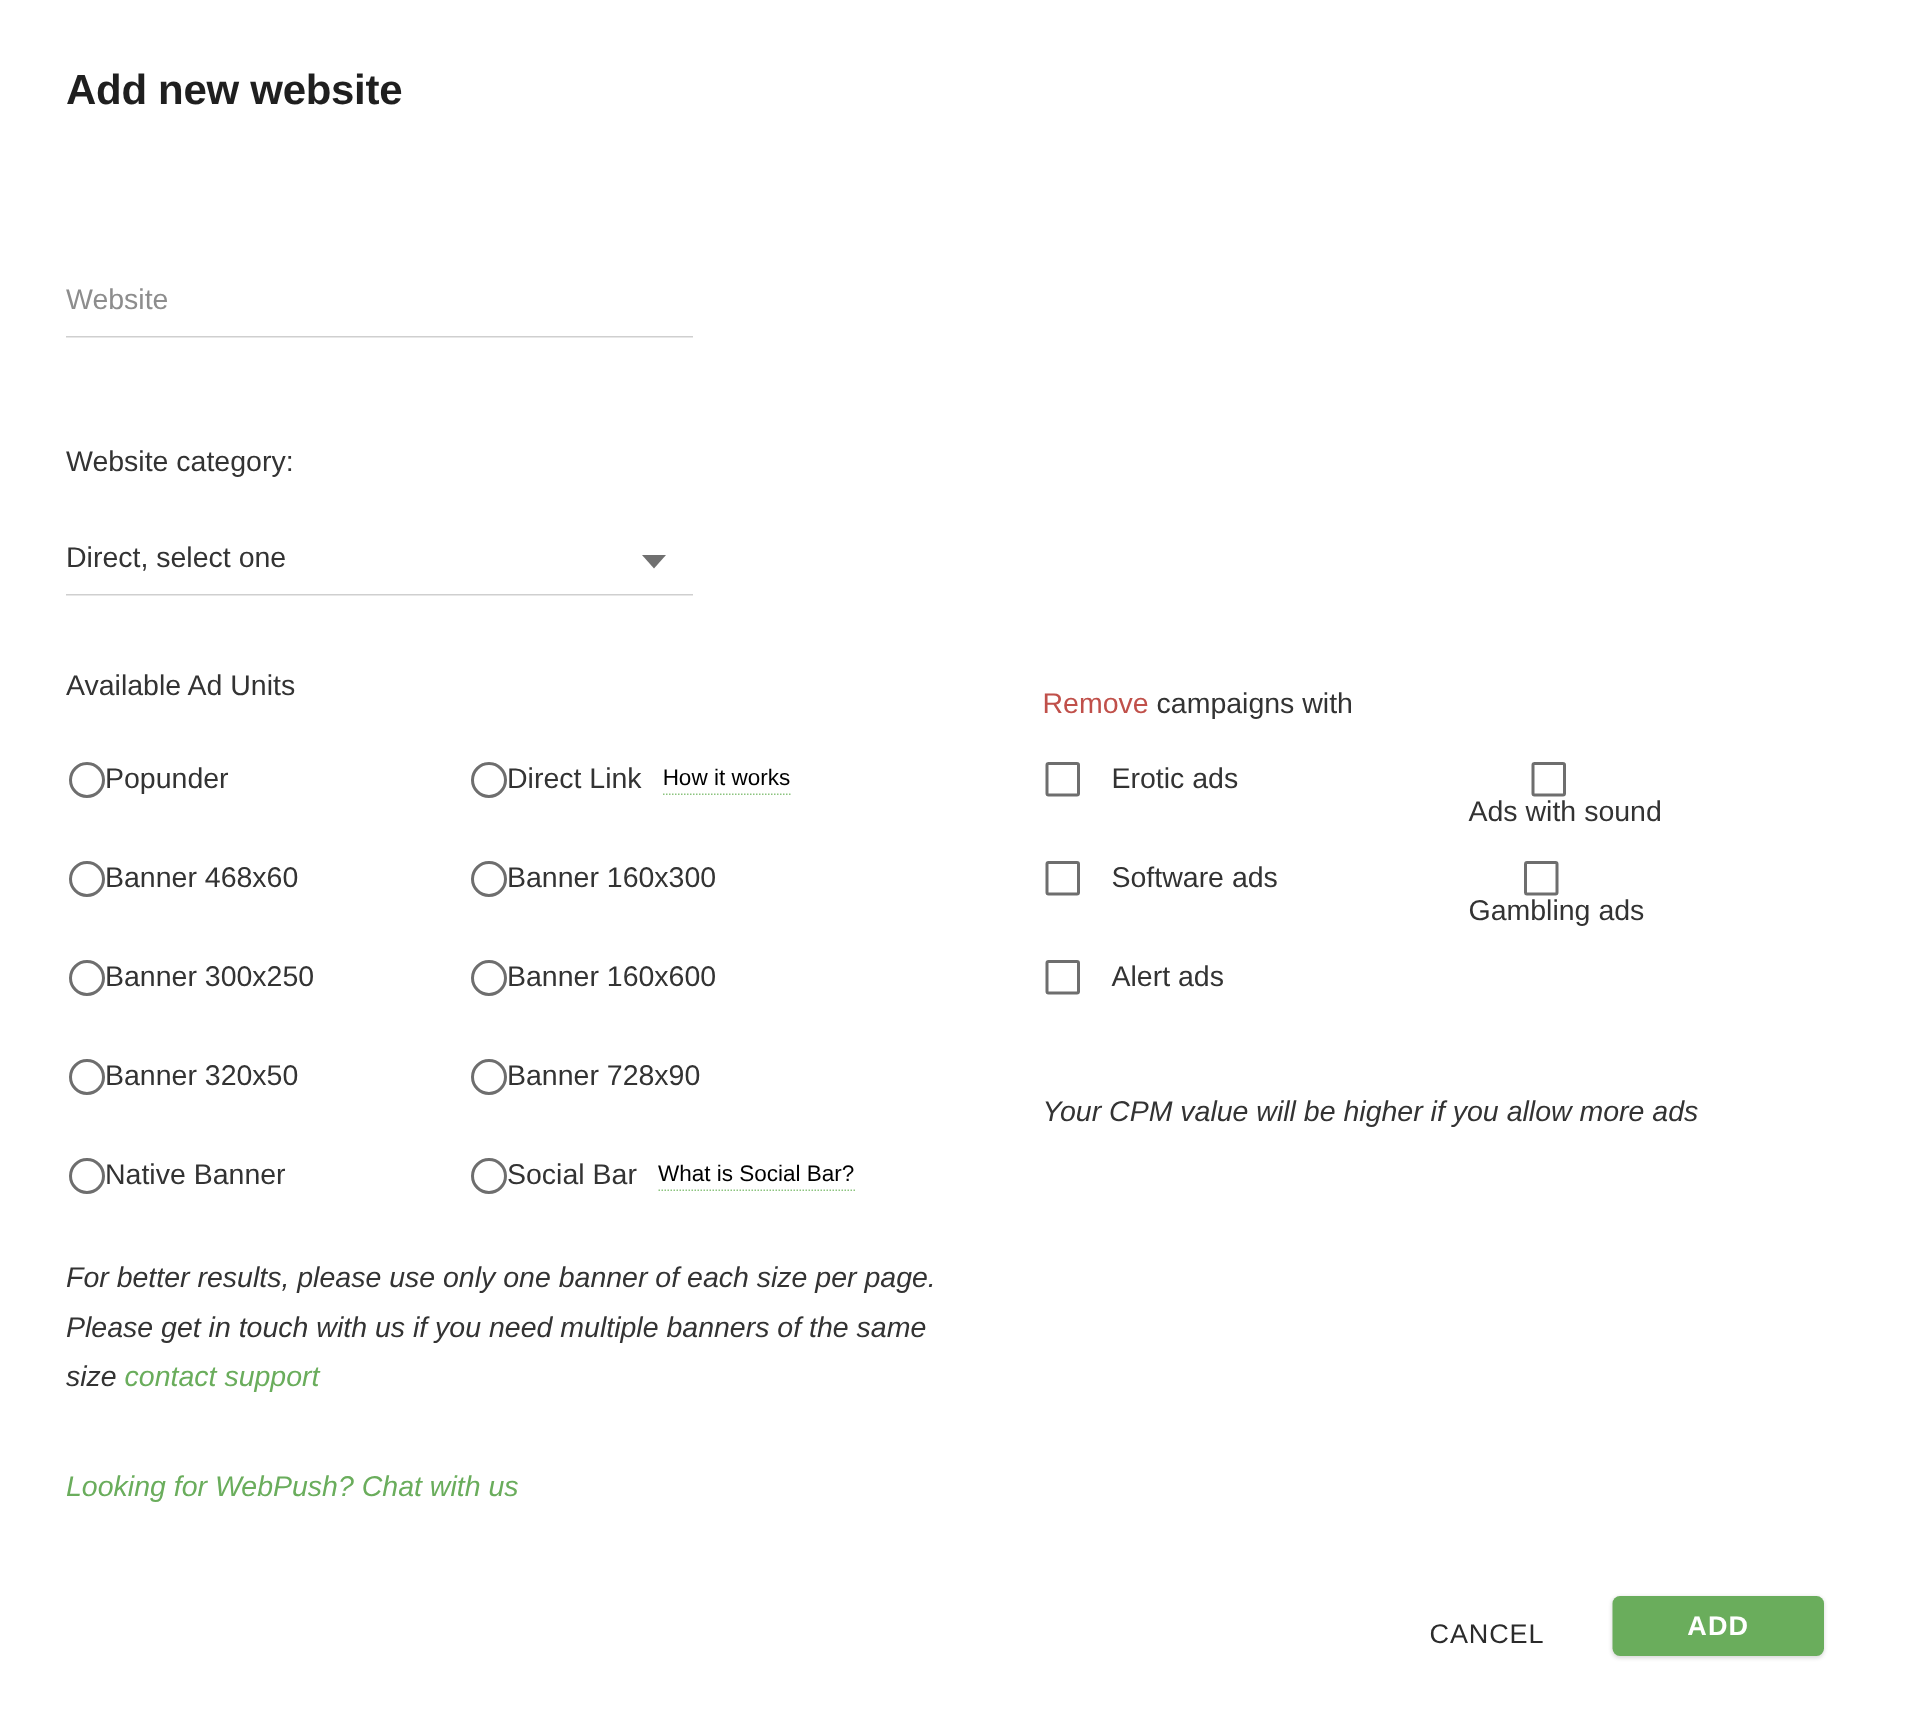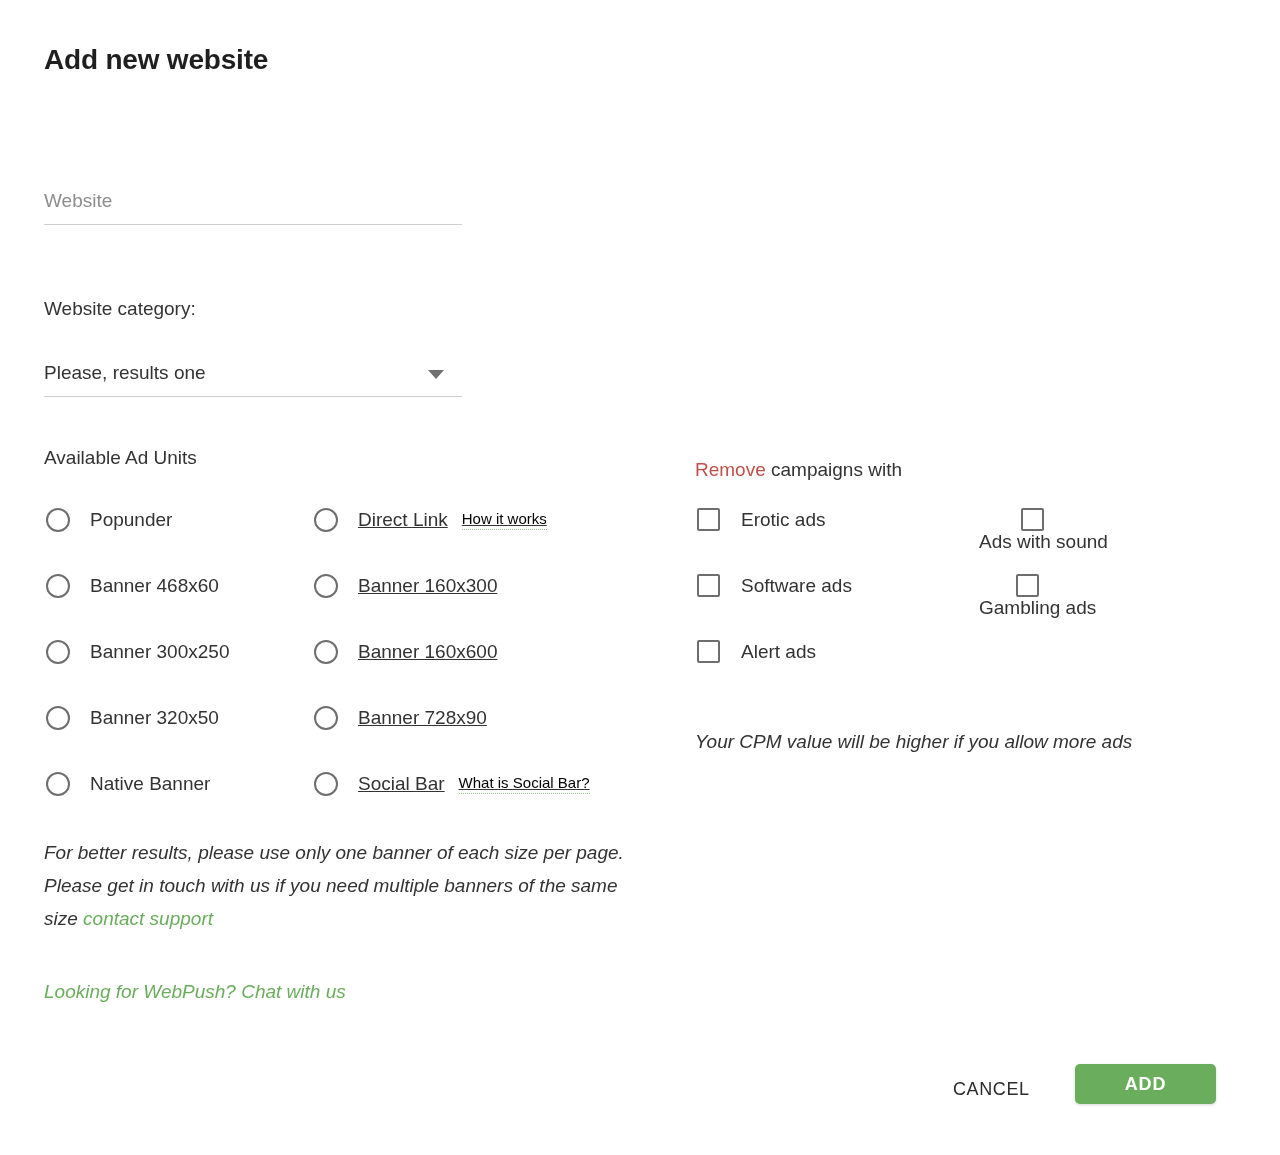--- a/index.html
+++ b/index.html
@@ -114,36 +114,35 @@
     width: 23px;
     height: 23px;
     border: 2.5px solid #6e6e6e;
     border-radius: 2px;
     box-sizing: border-box;
     flex: 0 0 auto;
   }
   .opt-label {
     font-size: 19px;
     color: #333333;
-    margin-left: 20px;
   }
   .checkbox-icon + .opt-label { margin-left: 21px; }
 
   .help-link {
     font-size: 15px;
     color: #000000;
     margin-left: 14px;
     border-bottom: 1px dotted #8cc47f;
     padding-bottom: 2px;
     cursor: pointer;
   }
 
   
   .col-a { left: 46px; }
-  .col-b { left: 314px; text-decoration: underline; }
+  .col-b { left: 314px; }
   .col-c { left: 697px; }
   .col-d { left: 958px; flex-direction: column; }
 
   
   .r1 { top: 508px; }
   .r2 { top: 574px; }
   .r3 { top: 640px; }
   .r4 { top: 706px; }
   .r5 { top: 772px; }
 
@@ -217,21 +216,21 @@
 <body>
 
 <div class="page-title">Add new website</div>
 
 <div class="website-field">
   <input class="website-input" type="text" placeholder="Website" style="">
 </div>
 
 <div class="category-label">Website category:</div>
 <div class="category-select-wrap">
-  <span class="category-value">Please, results one</span>
+  <span class="category-value">Direct, select one</span>
   <span class="chevron-down-icon"></span>
 </div>
 
 <div class="section-heading" id="adunits-heading">Available Ad Units</div>
 
 <div class="opt-row col-a r1">
   <span class="radio-icon"></span>
   <span class="opt-label">Popunder</span>
 </div>
 <div class="opt-row col-a r2">

